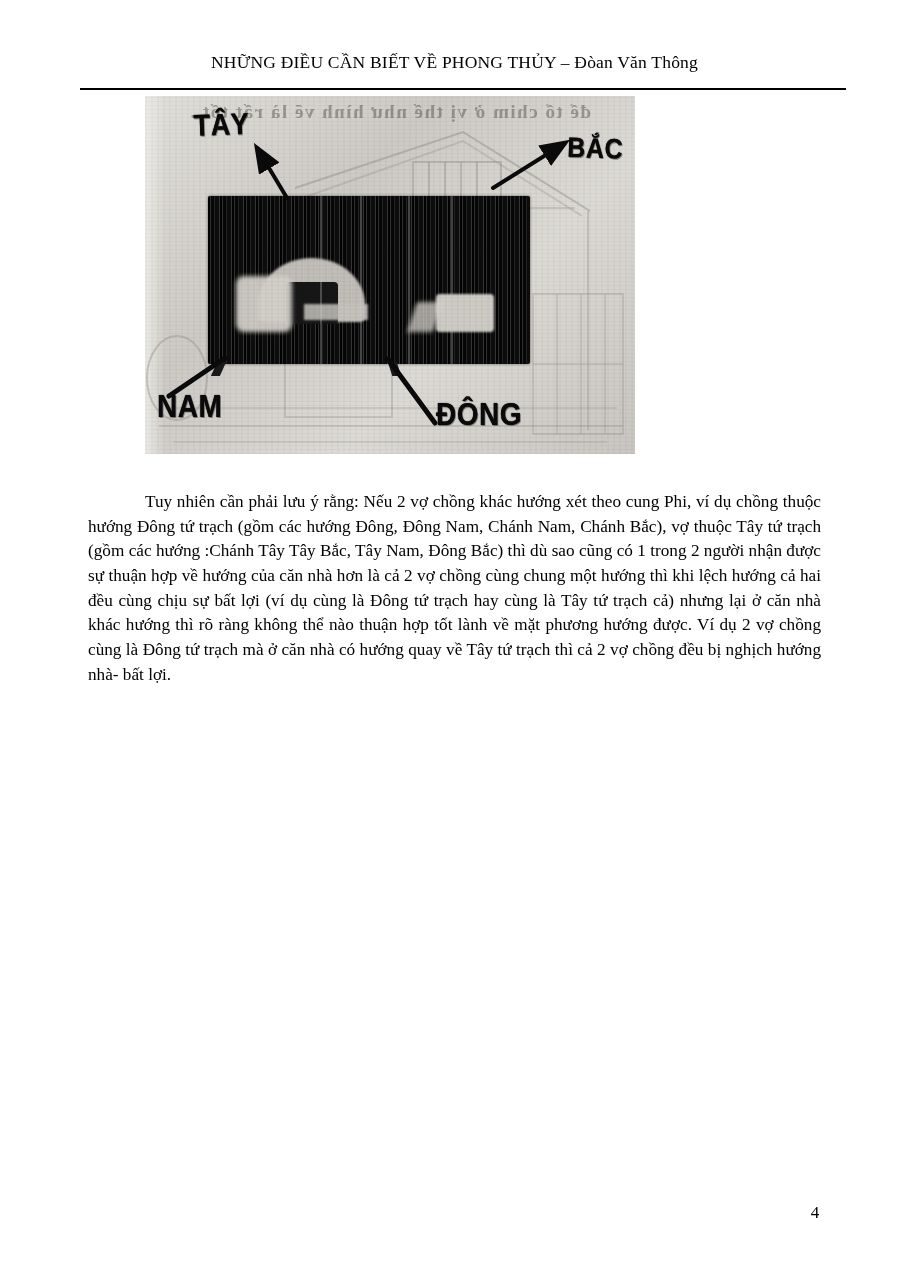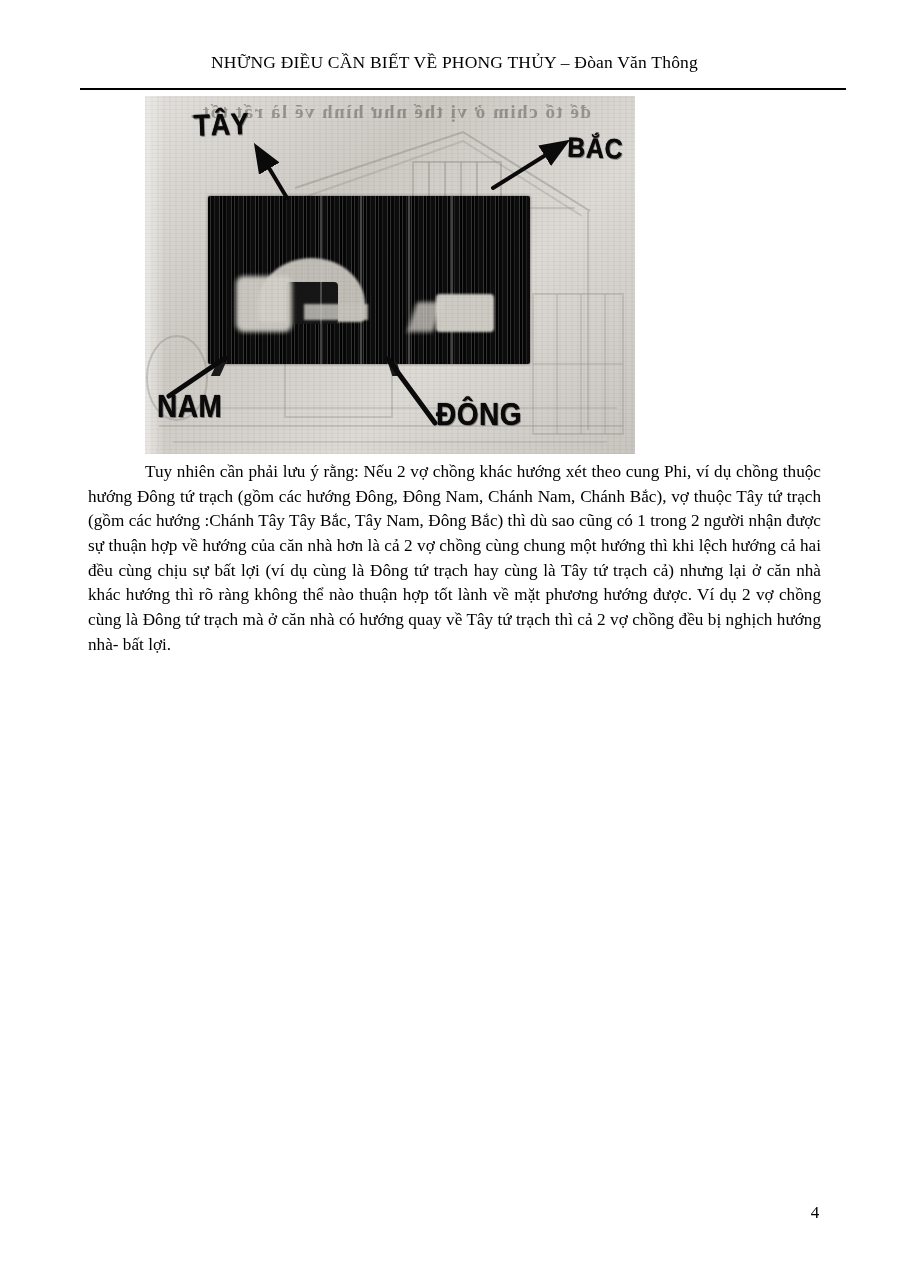--- a/index.html
+++ b/index.html
@@ -73,21 +73,21 @@
     color:#0a0a0a;letter-spacing:.5px;transform-origin:left top;
     text-shadow:0 0 1px rgba(0,0,0,.95), 1px 1px 0 rgba(0,0,0,.35);
     white-space:nowrap;
   }
   .lbl-tay{left:48px;top:13px;font-size:27px;transform:rotate(-2deg) scaleY(1.12);}
   .lbl-bac{left:423px;top:35px;font-size:25px;transform:rotate(2deg) scaleY(1.12);}
   .lbl-nam{left:12px;top:293px;font-size:28px;transform:scaleY(1.12);}
   .lbl-dong{left:291px;top:301px;font-size:28px;transform:scaleY(1.12);}
   
   .body-text{
-    position:absolute;left:88px;top:460px;width:733px;
+    position:absolute;left:88px;top:490px;width:733px;
     font-size:17.2px;line-height:24.65px;text-align:justify;
     text-indent:57px;
   }
   .page-number{
     position:absolute;left:798px;top:1203px;width:34px;text-align:center;
     font-size:17px;
   }
 </style>
 </head>
 <body>

